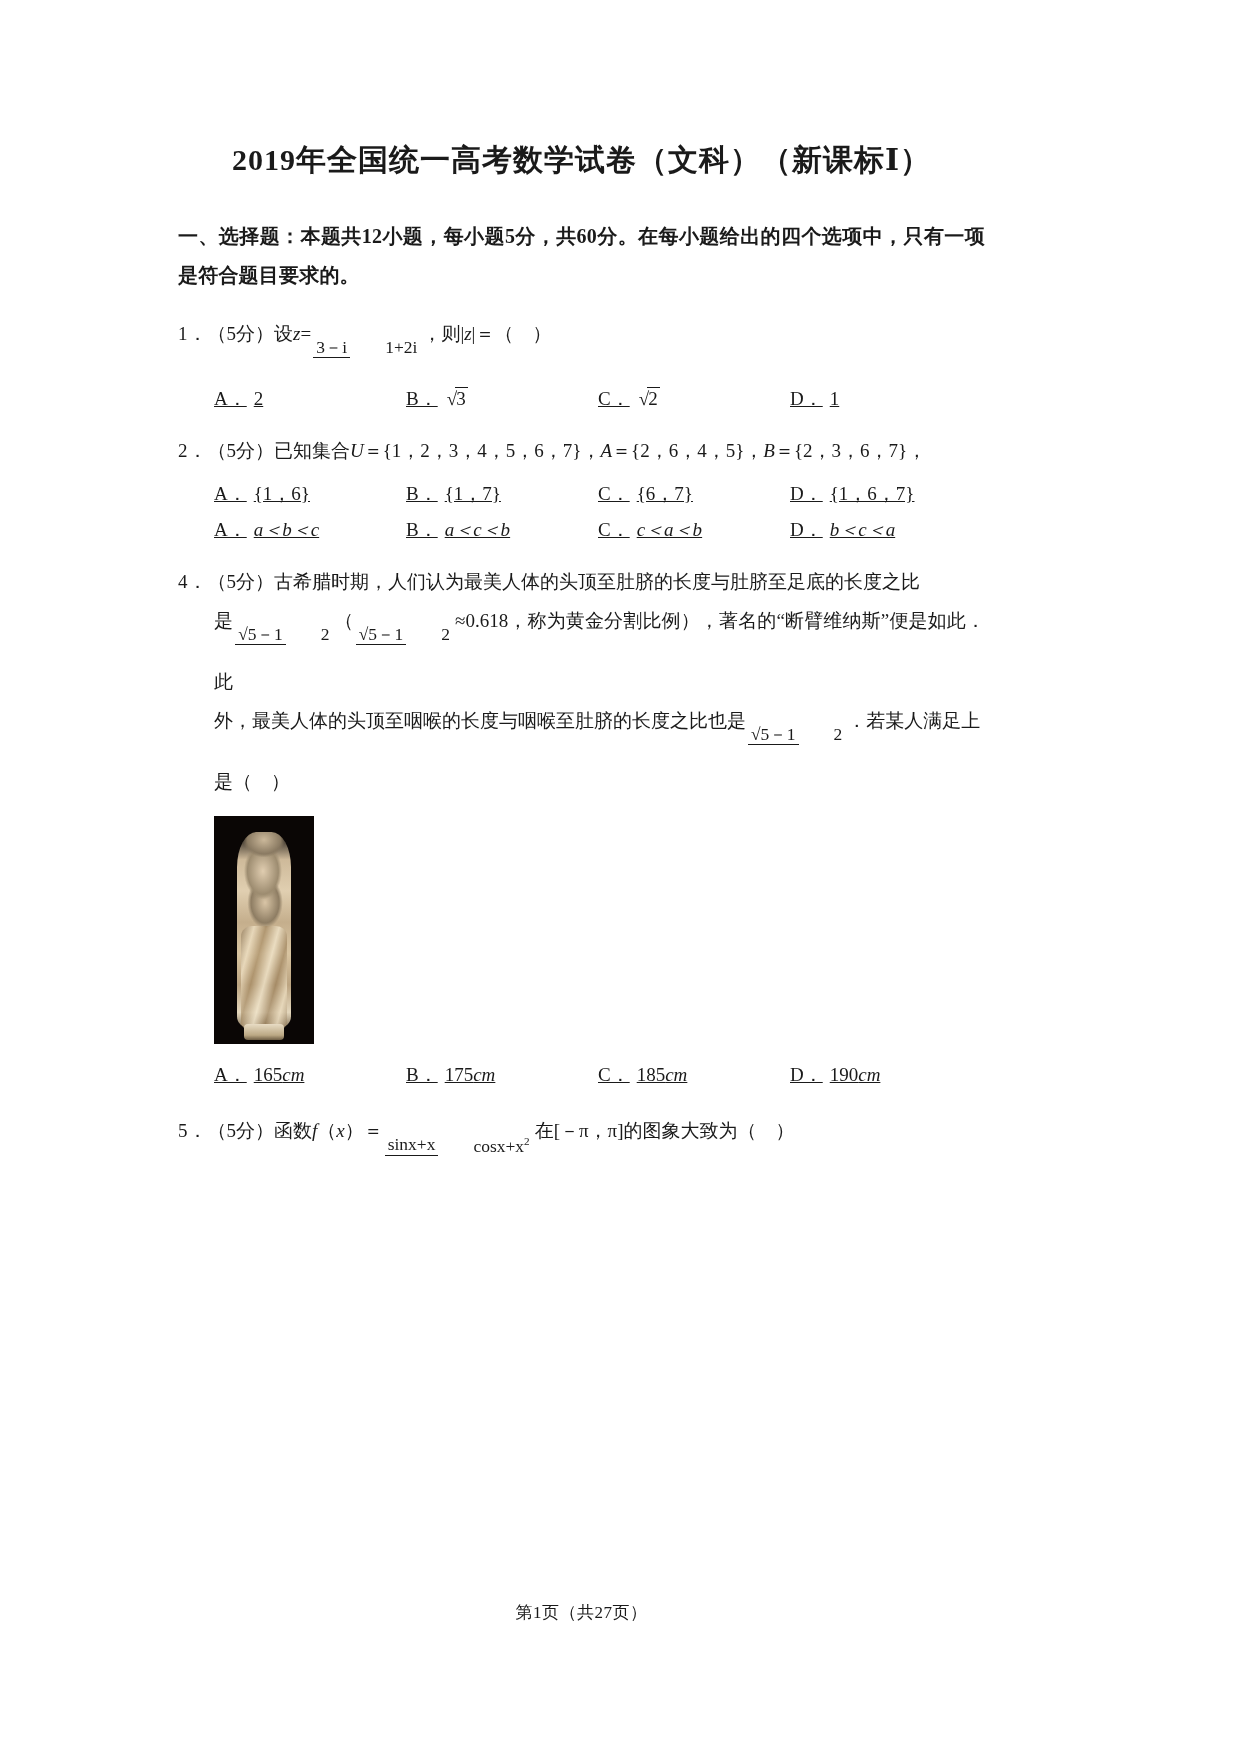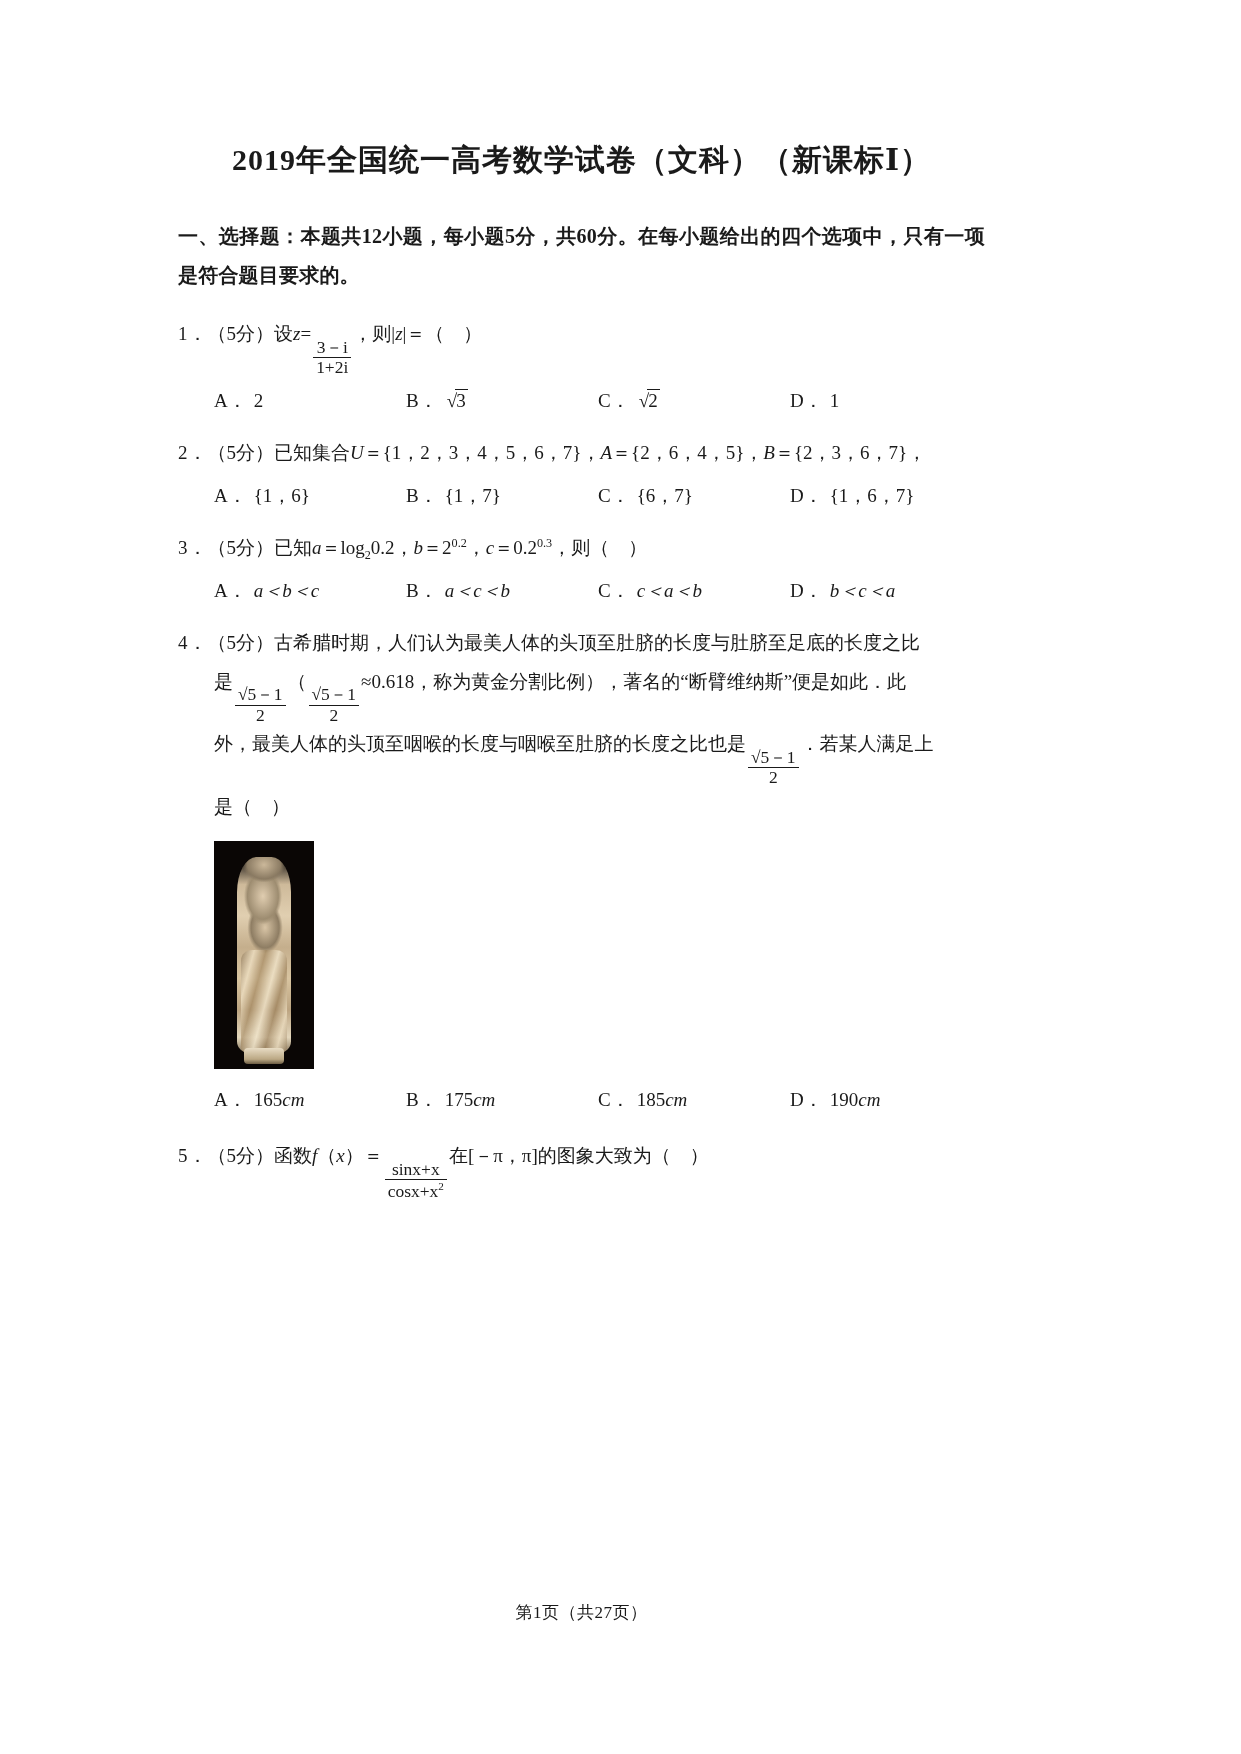--- a/index.html
+++ b/index.html
@@ -50,33 +50,35 @@
   .score{ letter-spacing:0px; }
   .zh{ font-family:"Liberation Serif","DejaVu Serif",serif; }
   .mi{ font-style:italic; font-family:"Liberation Serif","DejaVu Serif",serif; }
   
   .opts{
     display:flex;
     margin-top:10px;
     padding-left:36px;
     font-size:19px;
     align-items:flex-end;
+    text-decoration:underline;
   }
   .opt{ width:192px; flex:0 0 192px; white-space:nowrap; }
   .opt.wide{ width:210px; flex:0 0 210px; }
   .opt-label{ margin-right:7px; }
   
   .frac{
     display:inline-flex;
-    flex-direction:column;
+    flex-direction:row;
     vertical-align:-0.72em;
     text-align:center;
-    margin:0 2px;
+    margin:18px 2px;
     font-size:0.92em;
     line-height:1.12;
+    gap:32px;
   }
   .frac .num{ padding:0 3px; border-bottom:1.3px solid #1a1a1a; }
   .frac .den{ padding:0 3px;text-align:center; }
   
   .rad{ display:inline-block; position:relative; padding-left:2px; white-space:nowrap;}
   .rad .sign{ font-size:1.0em; }
   .rad .body{
     border-top:1.3px solid #1a1a1a;
     padding:0 2px 0 1px;
     margin-left:-2px;
@@ -175,23 +177,20 @@
   <div class="q">
     <span class="q-num">2．</span><span class="score">（5分）</span><span class="zh">已知集合</span><span class="mi">U</span><span>＝{1，2，3，4，5，6，7}，</span><span class="mi">A</span><span>＝{2，6，4，5}，</span><span class="mi">B</span><span>＝{2，3，6，7}，</span>
   </div>
   <div class="opts">
     <div class="opt"><span class="opt-label">A．</span><span>{1，6}</span></div>
     <div class="opt"><span class="opt-label">B．</span><span>{1，7}</span></div>
     <div class="opt"><span class="opt-label">C．</span><span>{6，7}</span></div>
     <div class="opt wide"><span class="opt-label">D．</span><span>{1，6，7}</span></div>
   </div>
 
-  <div class="q">
-    <span class="q-num">3．</span><span class="score">（5分）</span><span class="zh">已知</span><span class="mi">a</span><span>＝log</span><sub class="sb">2</sub><span>0.2，</span><span class="mi">b</span><span>＝2</span><sup class="exp">0.2</sup><span>，</span><span class="mi">c</span><span>＝0.2</span><sup class="exp">0.3</sup><span>，则（　）</span>
-  </div>
   <div class="opts">
     <div class="opt"><span class="opt-label">A．</span><span class="mi">a＜b＜c</span></div>
     <div class="opt"><span class="opt-label">B．</span><span class="mi">a＜c＜b</span></div>
     <div class="opt"><span class="opt-label">C．</span><span class="mi">c＜a＜b</span></div>
     <div class="opt"><span class="opt-label">D．</span><span class="mi">b＜c＜a</span></div>
   </div>
 
   <div class="q">
     <span class="q-num">4．</span><span class="score">（5分）</span><span class="zh">古希腊时期，人们认为最美人体的头顶至肚脐的长度与肚脐至足底的长度之比</span>
     <div style="padding-left:36px;"><span class="zh">是</span><span class="frac">

